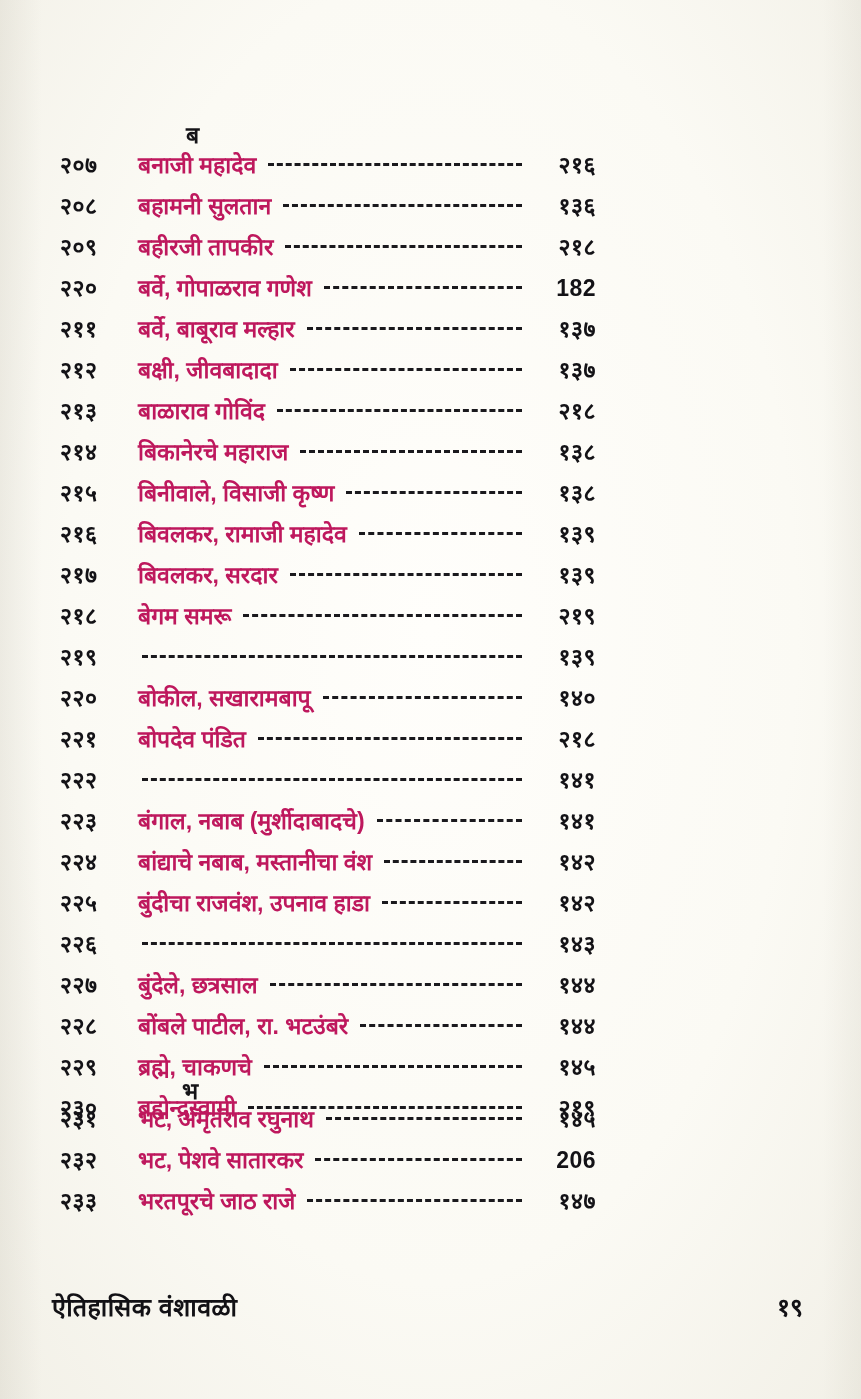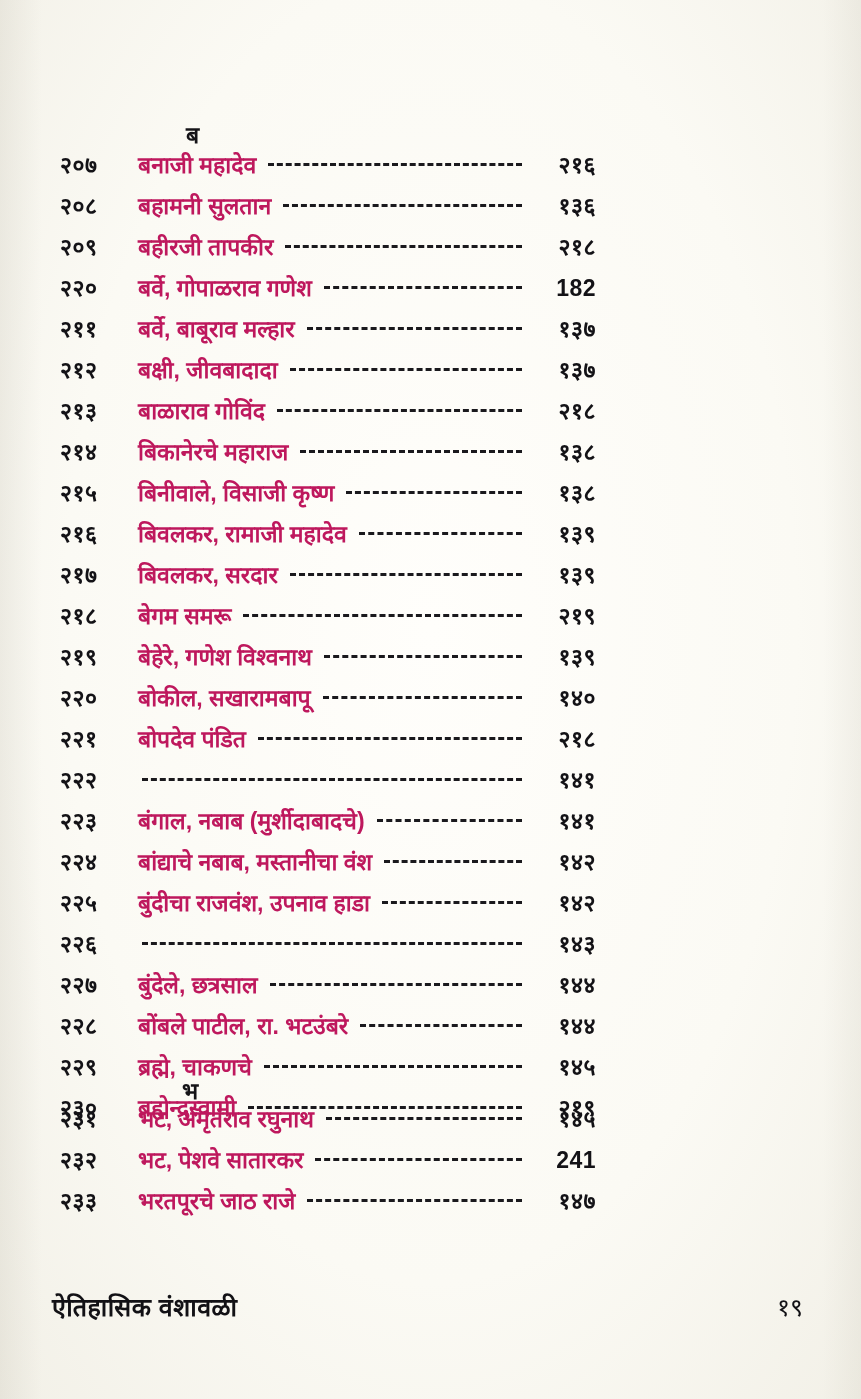--- a/index.html
+++ b/index.html
@@ -124,21 +124,21 @@
     justify-content: space-between;
   }
   .footer .book-title {
     font-size: 25px;
     font-weight: 700;
     color: #121115;
     letter-spacing: 0.5px;
   }
   .footer .folio {
     font-size: 25px;
-    font-weight: 400;
+    font-weight: 700;
     color: #121115;
   }
 </style>
 </head>
 <body>
 
 <div class="page"></div>
 
 <div class="content">
 
@@ -212,21 +212,20 @@
         <span class="page-no">१३९</span>
       </div>
       <div class="entry">
         <span class="num">२१८</span>
         <span class="title">बेगम समरू</span>
         <span class="leader"></span>
         <span class="page-no">२१९</span>
       </div>
       <div class="entry">
         <span class="num">२१९</span>
-        <span class="title">बेहेरे, गणेश विश्वनाथ</span>
         <span class="leader"></span>
         <span class="page-no">१३९</span>
       </div>
       <div class="entry">
         <span class="num">२२०</span>
         <span class="title">बोकील, सखारामबापू</span>
         <span class="leader"></span>
         <span class="page-no">१४०</span>
       </div>
       <div class="entry">
@@ -295,21 +294,21 @@
       <div class="entry">
         <span class="num">२३१</span>
         <span class="title">भट, अमृतराव रघुनाथ</span>
         <span class="leader"></span>
         <span class="page-no">१४५</span>
       </div>
       <div class="entry">
         <span class="num">२३२</span>
         <span class="title">भट, पेशवे सातारकर</span>
         <span class="leader"></span>
-        <span class="page-no">241</span>
+        <span class="page-no">206</span>
       </div>
       <div class="entry">
         <span class="num">२३३</span>
         <span class="title">भरतपूरचे जाठ राजे</span>
         <span class="leader"></span>
         <span class="page-no">१४७</span>
       </div>
     </div>
 
   <div class="footer">

